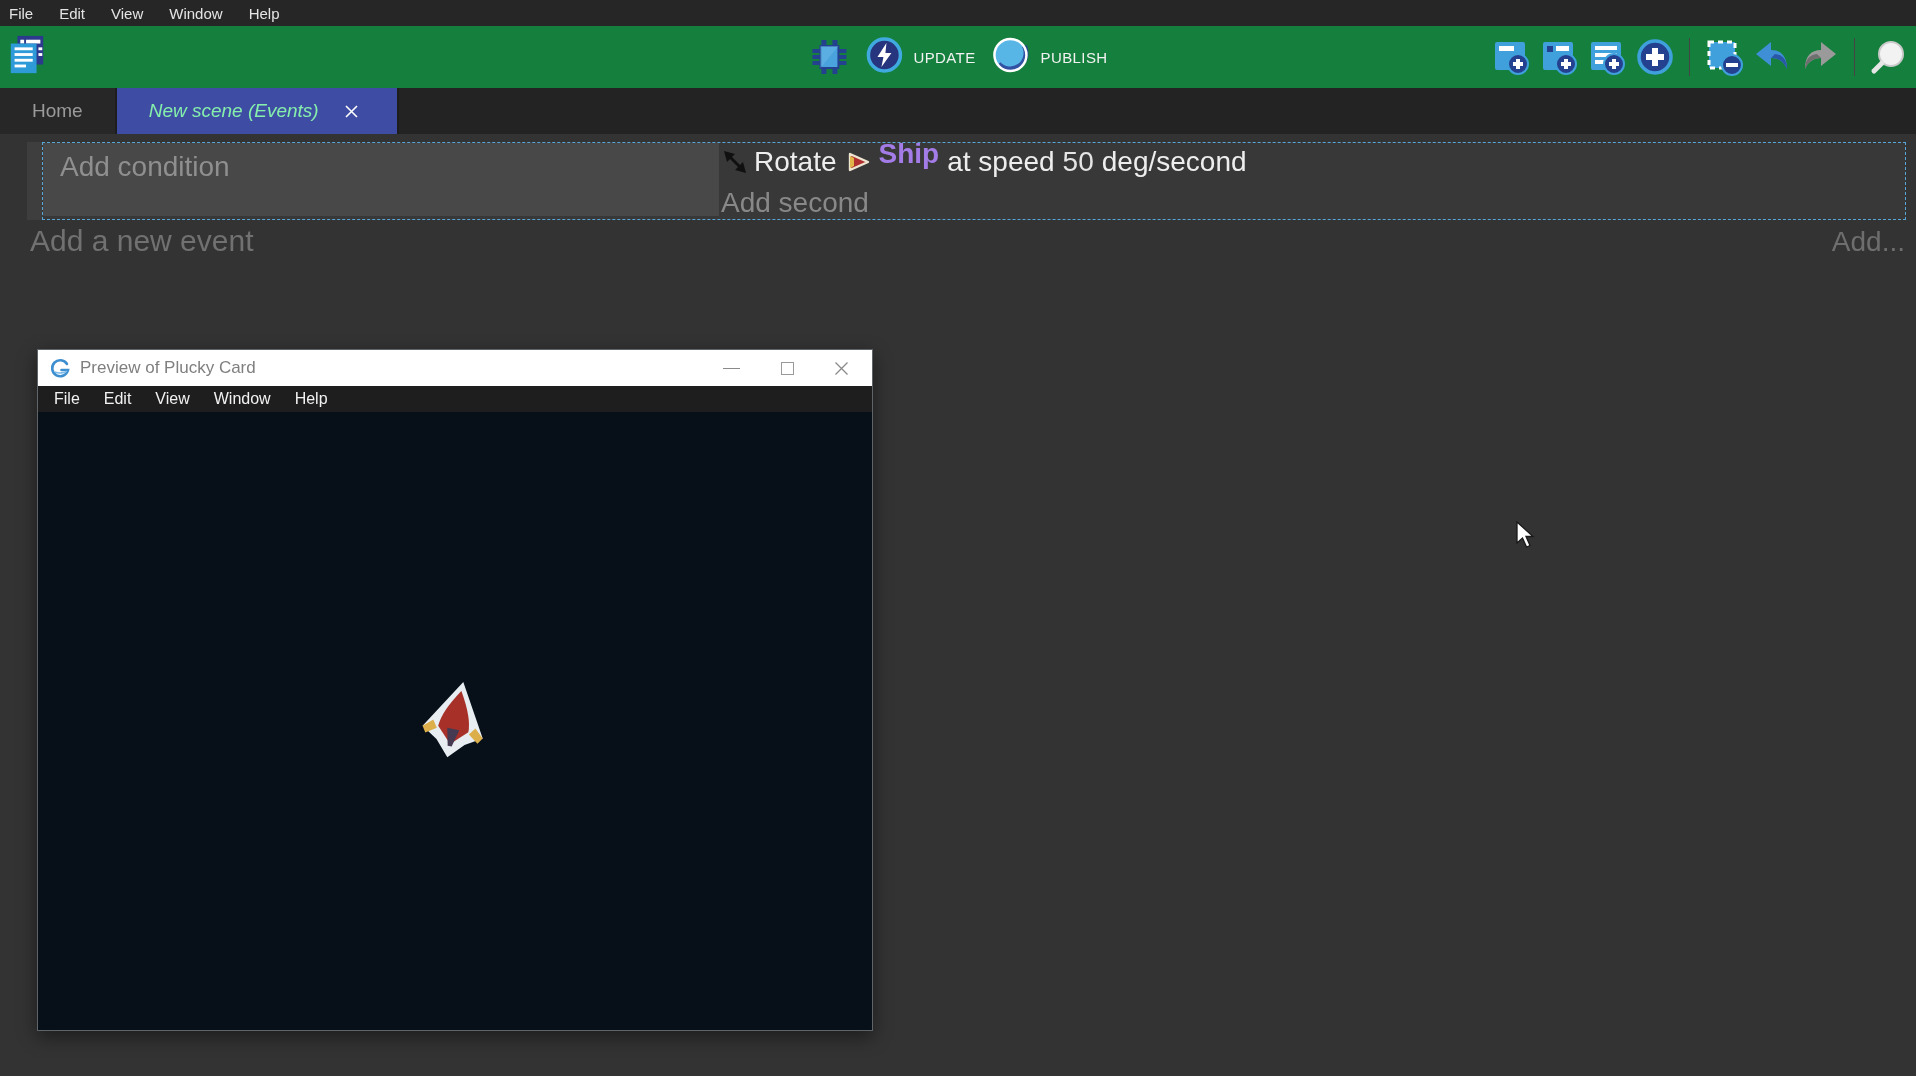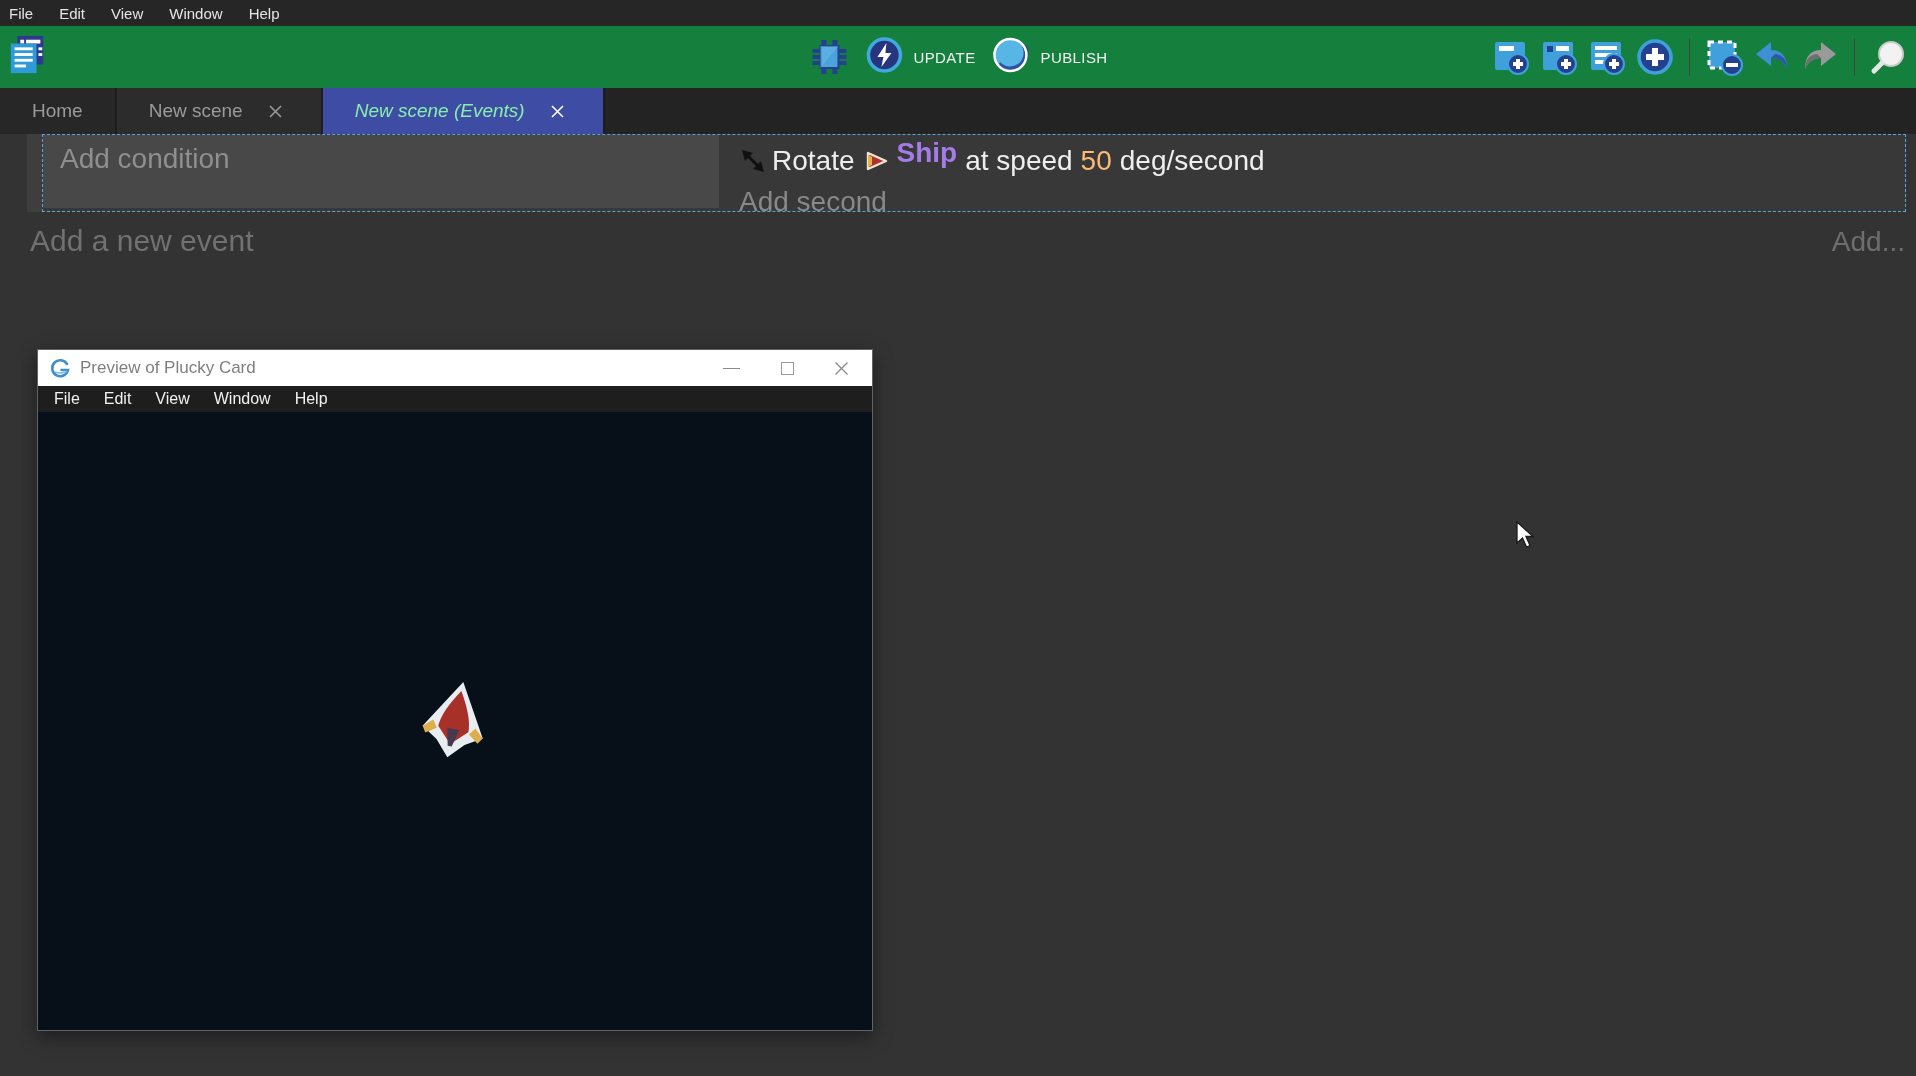--- a/index.html
+++ b/index.html
@@ -27,29 +27,29 @@
          background:#2c2c2c; border-right:2px solid #1d1d1d; cursor:pointer; }
   .tab.home { background:#272727; }
   .tab .tlabel { font-size:19px; color:#9a9a9a; white-space:nowrap; }
   .tab.active { background:#3e4ca3; }
   .tab.active .tlabel { color:#86efac;font-style:italic; }
   .tab-close { width:26px; height:26px; display:flex; align-items:center; justify-content:center;
                border-radius:3px; cursor:pointer; }
 
   
   .events { position:absolute; left:0; top:134px; width:1916px; height:942px; background:#333333; }
-  .event-row { position:absolute; left:27px; top:0; width:1879px; height:78px; display:flex; }
+  .event-row { position:absolute; left:27px; top:8px; width:1879px; height:78px; display:flex; }
   .event-grip { width:15px; height:100%; background:#3e3e3e; }
   .event-sel { flex:1; border:1px dashed #58a6d8; background:#383838; display:flex; }
   .cond-cell { width:676px; background:#484848; margin-bottom:3px; padding:8px 17px; }
   .cond-cell .ph { color:#8f8f8f; font-size:28px; }
-  .act-cell { flex:1; padding-left:20px; display:flex; flex-direction:column; }
+  .act-cell { flex:1; padding-left:2px; display:flex; flex-direction:column;justify-content:flex-end; }
   .act-line { display:flex; align-items:center; color:#eeeeee; font-size:28px; margin-top:2px; }
   .act-line .obj { color:#a47ce8; font-weight:bold; margin:0 8px 16px 4px; }
-  .act-line .num { color:#fdba74; margin:8px 8px; }
+  .act-line .num { color:#e5e5e5; margin:8px 8px; }
   .act-ph { color:#888888; font-size:28px; margin-top:1px; }
   .add-event-label { position:absolute; left:30px; top:90px; font-size:30px; color:#717171; cursor:pointer; }
   .add-more-label { position:absolute; right:11px; top:92px; font-size:28px; color:#6e6e6e; cursor:pointer; }
 
   
   .pwin { position:absolute; left:37px; top:349px; width:836px; height:682px;
           border:1px solid #5f6468; box-shadow:0 6px 18px rgba(0,0,0,0.45); background:#fca5a5; }
   .ptitle { height:36px; background:#ffffff; display:flex; align-items:center; padding-left:12px; position:relative; }
   .ptitle .ttext { color:#7f7f7f; font-size:17px; margin-left:9px; }
   .pctrl { position:absolute; top:0; height:36px; width:46px; display:flex; align-items:center; justify-content:center; cursor:pointer; }
@@ -195,28 +195,20 @@
         <circle cx="23" cy="18" r="12" fill="#f2f2f2" stroke="#c9c9c9" stroke-width="2"></circle>
         <line x1="14" y1="27" x2="6" y2="35" stroke="#e6e6e6" stroke-width="5" stroke-linecap="round"></line>
       </svg>
     </div>
   </div>
 </div>
 
 <div class="tabbar">
   <div class="tab home">
     <span class="tlabel">Home</span>
-  </div>
-  <div class="tab">
-    <span class="tlabel">New scene</span>
-    <span class="tab-close">
-      <svg width="15" height="15" viewBox="0 0 15 15">
-          <path d="M2 2 L13 13 M13 2 L2 13" stroke="#9a9a9a" stroke-width="1.6"></path>
-        </svg>
-    </span>
   </div>
   <div class="tab active">
     <span class="tlabel">New scene (Events)</span>
     <span class="tab-close">
       <svg width="15" height="15" viewBox="0 0 15 15">
           <path d="M2 2 L13 13 M13 2 L2 13" stroke="#ffffff" stroke-width="1.6"></path>
         </svg>
     </span>
   </div>
 </div>

